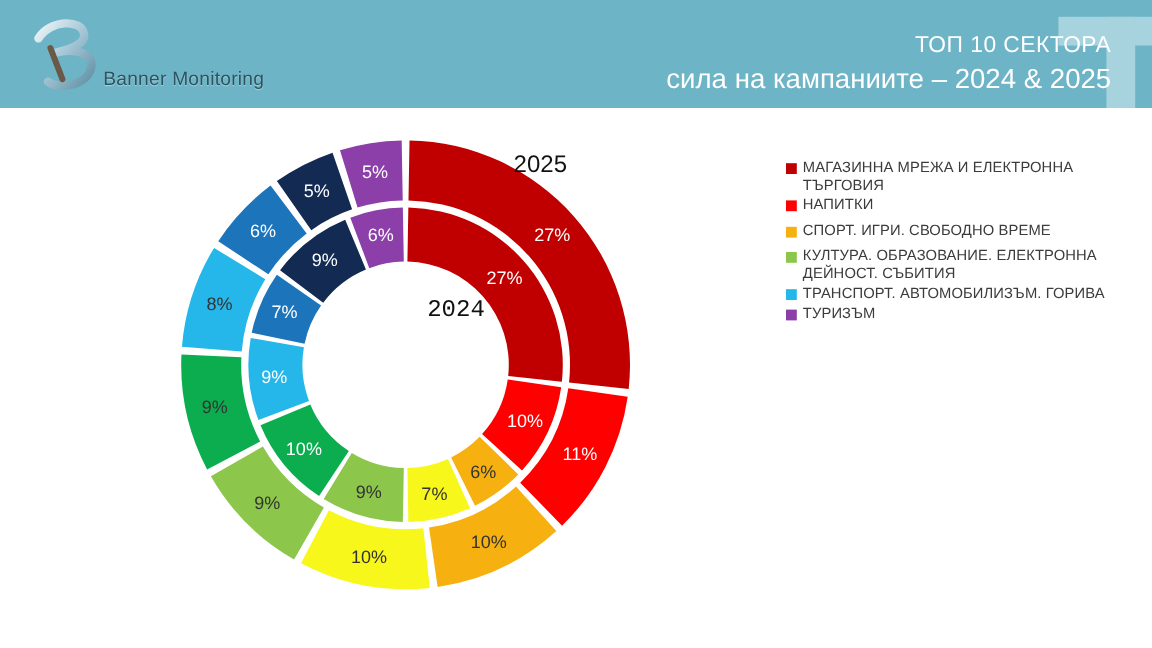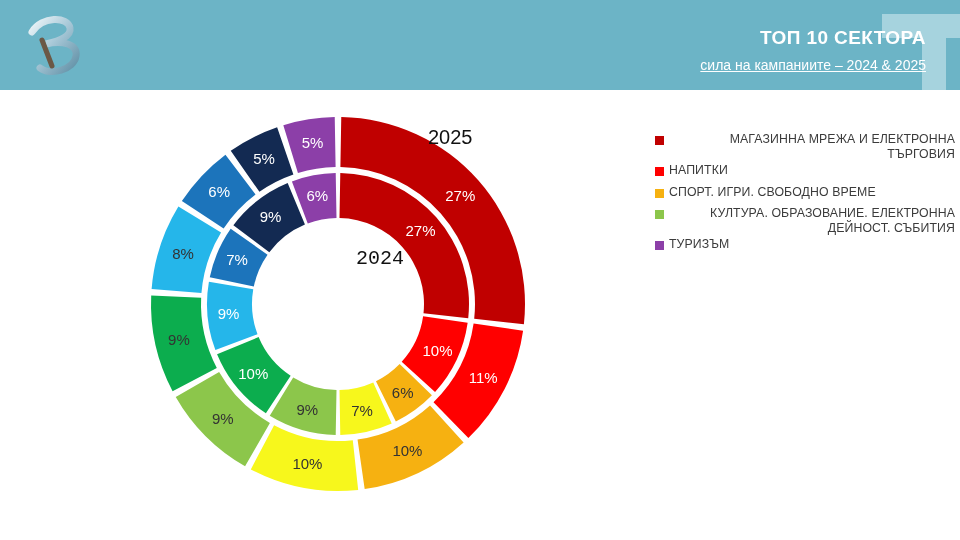--- a/index.html
+++ b/index.html
@@ -21,24 +21,24 @@
   .corner-deco .bar-h{
     position:absolute;left:-2px;top:14px;width:80px;height:24px;background:#a6d3de;
   }
   .corner-deco .bar-v{
     position:absolute;right:14px;top:14px;width:24px;height:80px;background:#a6d3de;
   }
   .header-titles{
     position:absolute;right:34px;top:26px;text-align:right;color:#ffffff;
   }
   .title-main{
-    font-size:19px;font-weight:bold;letter-spacing:.4px;line-height:24px;
+    font-size:19px;font-weight:normal;letter-spacing:.4px;line-height:24px;
   }
   .title-sub{
-    font-size:14px;font-weight:normal;line-height:26px;margin-top:2px;text-decoration:underline;
+    font-size:23px;font-weight:normal;line-height:26px;margin-top:2px;
   }
 
   
   .logo-wrap{position:absolute;left:18px;top:8px;width:240px;height:76px;}
   .logo-mark{position:absolute;left:4px;top:2px;width:70px;height:70px;}
   .logo-text{
     position:absolute;left:68px;top:50px;font-size:16px;color:#2c5360;
     letter-spacing:.2px;text-shadow:0 1px 1px rgba(255,255,255,.45);
   }
   #donut{position:absolute;left:148px;top:114px;}
@@ -46,21 +46,21 @@
     position:absolute;color:#111;font-size:20px;white-space:nowrap;
   }
   #lbl2025{left:428px;top:126px;}
   #lbl2024{left:356px;top:247px;font-family:Liberation Mono, monospace;}
 
   
   .legend{
     position:absolute;left:655px;top:132px;width:300px;
   }
   .legend-item{
-    display:flex;align-items:flex-start;margin-bottom:2px;text-align:right;
+    display:flex;align-items:flex-start;margin-bottom:2px;
   }
   .legend-item.gap{margin-top:7px;}
   .swatch{
     width:9px;height:9px;flex:0 0 9px;margin-top:4px;margin-right:5px;
   }
   .legend-label{
     font-size:12.3px;color:#3b3b3b;line-height:14.5px;letter-spacing:.1px;
   }
 </style>
 </head>
@@ -79,20 +79,21 @@
         <defs>
           <linearGradient id="bgrad" x1="0" y1="0" x2="1" y2="1">
             <stop offset="0%" stop-color="#eef6f9"></stop>
             <stop offset="45%" stop-color="#a9c9d8"></stop>
             <stop offset="100%" stop-color="#5f8fa5"></stop>
           </linearGradient>
         </defs>
         <path d="M10 22 C20 6, 46 6, 48 18 C50 28, 32 32, 24 34 C40 30, 56 34, 54 46 C52 60, 28 66, 18 58" fill="none" stroke="url(#bgrad)" stroke-width="7" stroke-linecap="round"></path>
         <path d="M20 30 L30 56" stroke="#6b5846" stroke-width="5" stroke-linecap="round" fill="none"></path>
       </svg>
+      <div class="logo-text">Banner Monitoring</div>
     </div>
 
     <div class="header-titles">
       <div class="title-main">ТОП 10 СЕКТОРА</div>
       <div class="title-sub">сила на кампаниите – 2024 &amp; 2025</div>
     </div>
   </div>
 
   <svg id="donut" width="380" height="380" viewBox="0 0 380 380">
       <g>
@@ -175,18 +176,22 @@
       </div>
       <div class="legend-item gap">
         <span class="swatch" style="background: rgb(246, 177, 17);"></span>
         <span class="legend-label">СПОРТ. ИГРИ. СВОБОДНО ВРЕМЕ</span>
       </div>
       <div class="legend-item gap">
         <span class="swatch" style="background: rgb(140, 198, 75);"></span>
         <span class="legend-label">КУЛТУРА. ОБРАЗОВАНИЕ. ЕЛЕКТРОННА ДЕЙНОСТ. СЪБИТИЯ</span>
       </div>
       <div class="legend-item">
+        <span class="swatch" style="background: rgb(37, 182, 234);"></span>
+        <span class="legend-label">ТРАНСПОРТ. АВТОМОБИЛИЗЪМ. ГОРИВА</span>
+      </div>
+      <div class="legend-item">
         <span class="swatch" style="background: rgb(140, 63, 168);"></span>
         <span class="legend-label">ТУРИЗЪМ</span>
       </div>
     </div>
 
 </div>
 
 </body></html>

